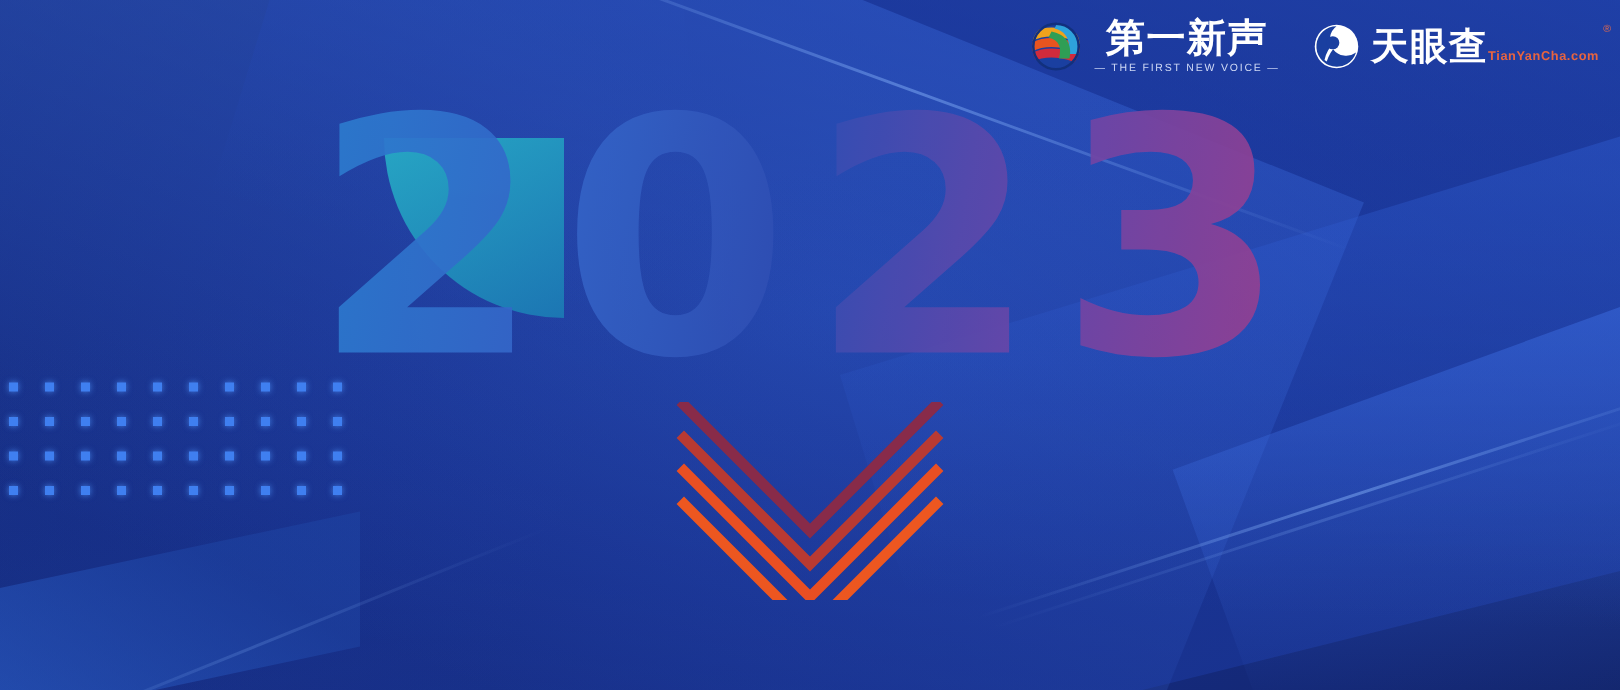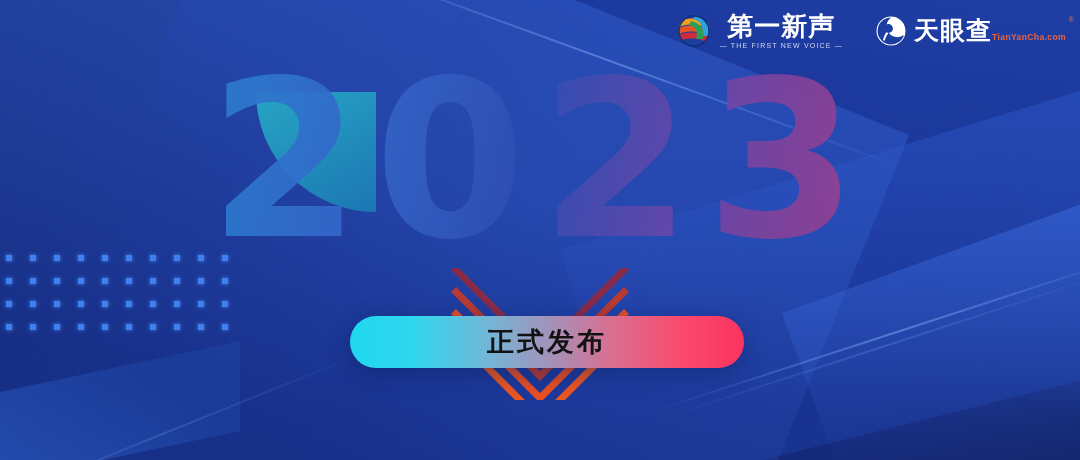--- a/index.html
+++ b/index.html
@@ -120,21 +120,21 @@
     width:240px; height:132px;
     pointer-events:none;
   }
   .chev{
     position:absolute; left:0; top:0; width:240px; height:132px;
   }
 
   
   .logos{
     position:absolute; right:14px; top:12px;
-    display:flex; align-items:center; gap:32px;
+    display:flex; align-items:center; gap:22px;
   }
   .logo{ display:flex; align-items:center; gap:7px; }
 
   .mark-fnv{ width:38px; height:38px; position:relative; }
   .logo-fnv-text{ display:flex; flex-direction:column; align-items:center; }
   .logo-fnv-cn{
     font-family:"DejaVu Sans", sans-serif;
     font-size:26px; font-weight:700; color:#ffffff;
     letter-spacing:1px; line-height:1.05;
   }
@@ -308,17 +308,14 @@
       <span class="logo-tyc-text">
         <span class="logo-tyc-cn">天眼查</span>
         <span class="logo-tyc-reg">®</span>
         <span class="logo-tyc-en">TianYanCha.com</span>
       </span>
     </div>
 
   </div>
 
 
-  <button class="cta">
-    <span class="cta-label">正式发布</span>
-  </button>
 
 </div>
 
 </body></html>

